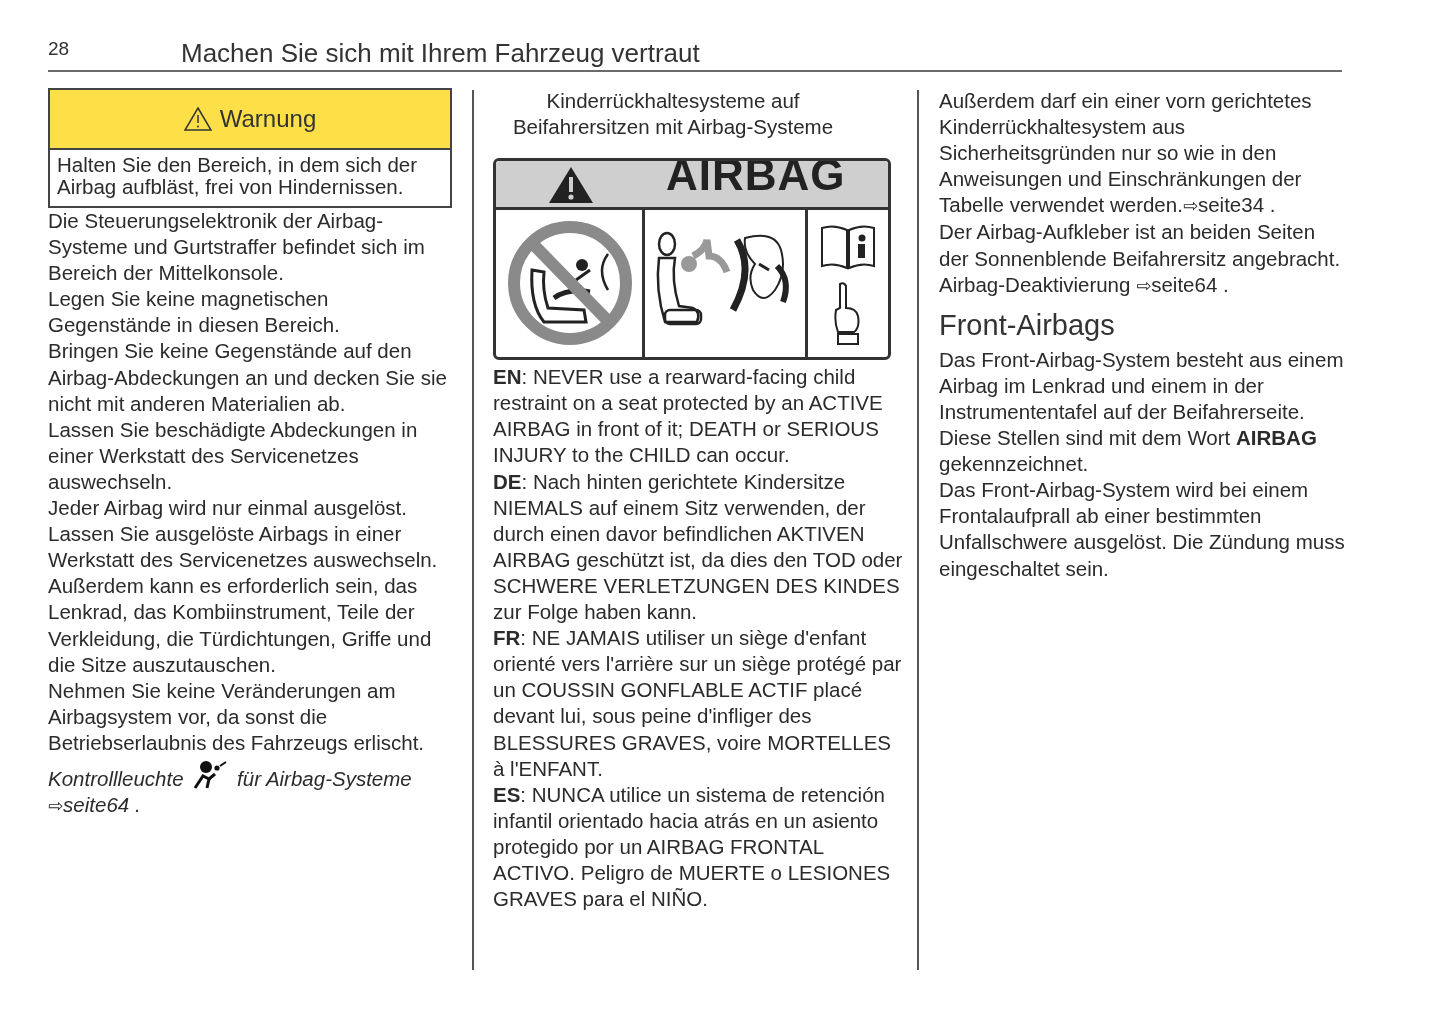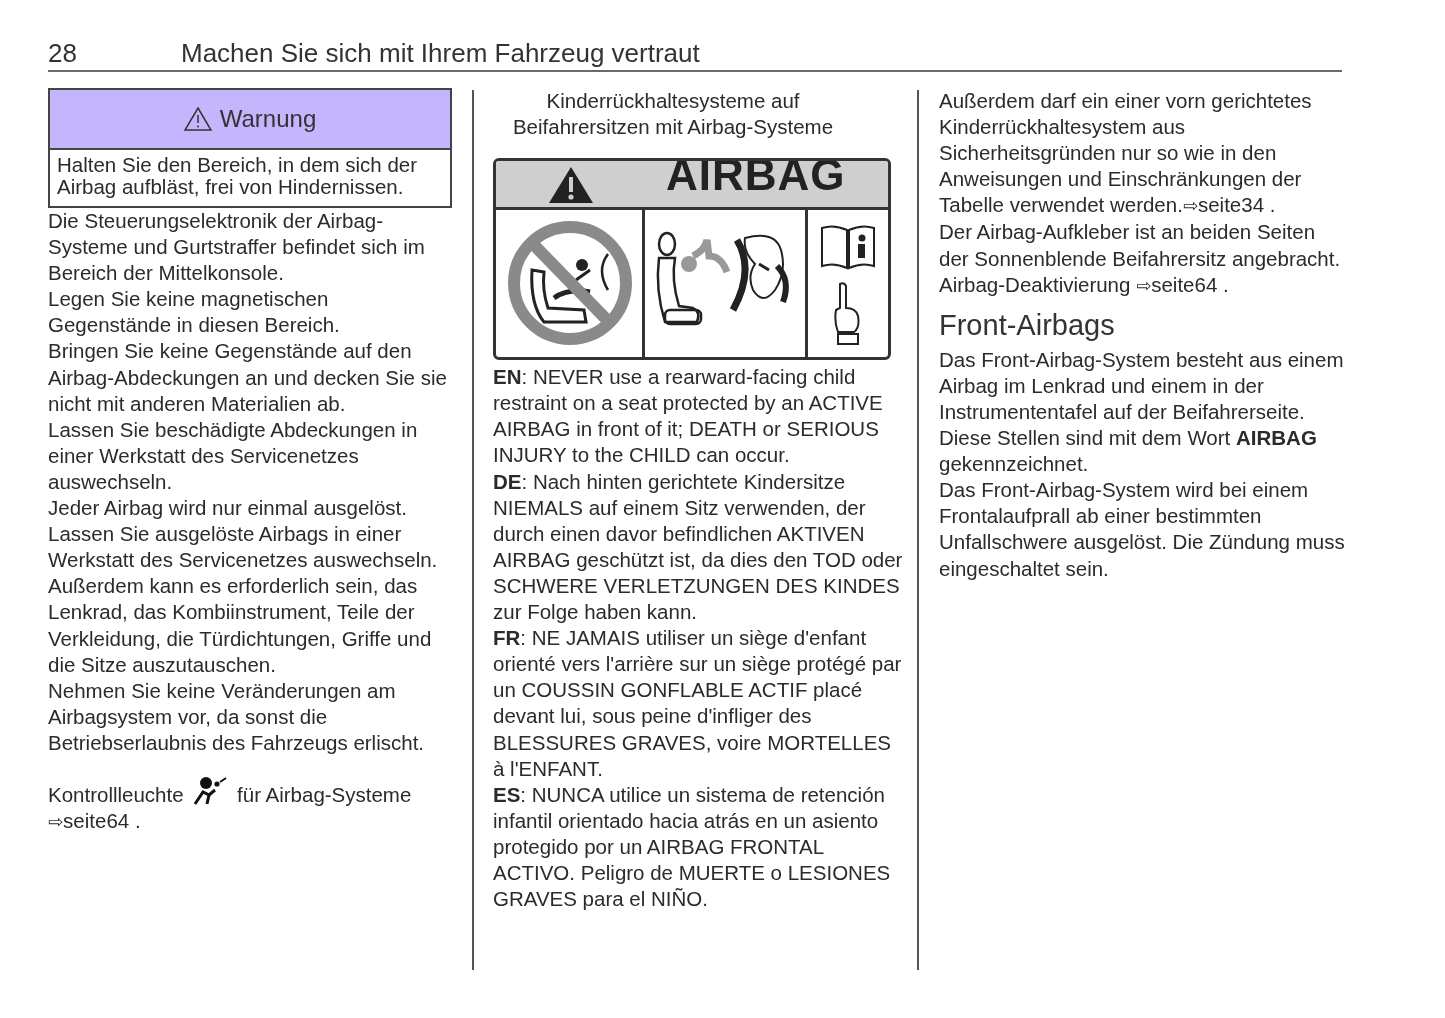--- a/index.html
+++ b/index.html
@@ -6,37 +6,37 @@
   body {
     width: 1445px; height: 1018px; position: relative; overflow: hidden;
     font-family: "Liberation Sans", "DejaVu Sans", sans-serif;
     color: #2b2b2b;
   }
   .header {
     position: absolute; left: 48px; top: 36px; width: 1294px; height: 34px;
     border-bottom: 2px solid #6b6b6b;
   }
   .page-num {
-    position: absolute; left: 0; top: 2px; font-size: 26px; color: #333;
+    position: absolute; left: 0; top: 2px; font-size: 19px; color: #333;
   }
   .chapter-title {
     position: absolute; left: 133px; top: 2px; font-size: 26px; color: #333; text-align: center;
   }
   .col-divider {
     position: absolute; width: 2px; background: #555;
   }
   .col { position: absolute; font-size: 20.5px; line-height: 26.1px; }
   .col p { margin: 0; }
   .col1 { left: 48px; top: 88px; width: 404px; }
   .col2 { left: 493px; top: 88px; width: 410px; }
   .col3 { left: 939px; top: 88px; width: 410px; }
 
   .warn-box { border: 2px solid #444; width: 400px; }
   .warn-head {
-    background: #c4b5fd; height: 58px; border-bottom: 2px solid #444;
+    background: #fde047; height: 58px; border-bottom: 2px solid #444;
     display: flex; align-items: center; justify-content: center;
     font-size: 24px; color: #333;
   }
   .warn-head svg { margin-right: 8px; }
   .warn-body { padding: 4px 7px 8px 7px; font-size: 20.5px; line-height: 22px; }
 
   .hinweis-title { margin-top: 14px !important; }
   .subheading { font-weight: normal; text-align: center; }
   .lbl { font-weight: bold; }
 
@@ -86,21 +86,21 @@
     <div class="warn-body">Halten Sie den Bereich, in dem sich der Airbag aufbläst, frei von Hindernissen.</div>
   </div>
 
   <p>Die Steuerungselektronik der Airbag-Systeme und Gurtstraffer befindet sich im Bereich der Mittelkonsole.</p>
   <p>Legen Sie keine magnetischen Gegenstände in diesen Bereich.</p>
   <p>Bringen Sie keine Gegenstände auf den Airbag-Abdeckungen an und decken Sie sie nicht mit anderen Materialien ab.</p>
   <p>Lassen Sie beschädigte Abdeckungen in einer Werkstatt des Servicenetzes auswechseln.</p>
   <p>Jeder Airbag wird nur einmal ausgelöst. Lassen Sie ausgelöste Airbags in einer Werkstatt des Servicenetzes auswechseln. Außerdem kann es erforderlich sein, das Lenkrad, das Kombiinstrument, Teile der Verkleidung, die Türdichtungen, Griffe und die Sitze auszutauschen.</p>
   <p>Nehmen Sie keine Veränderungen am Airbagsystem vor, da sonst die Betriebserlaubnis des Fahrzeugs erlischt.</p>
 
-  <p style="margin-top:20px;">
+  <p style="margin-top:4px;font-style:italic;">
     <span>Kontrollleuchte</span>
     <svg class="airbag-icon" width="34" height="30" viewBox="0 0 34 30">
       <circle cx="13" cy="7" r="6" fill="#111"></circle>
       <path d="M2 28 L10 16 L16 19 L14 28" fill="none" stroke="#111" stroke-width="3"></path>
       <path d="M16 19 L22 14" stroke="#111" stroke-width="3"></path>
       <circle cx="24" cy="8" r="2.6" fill="#111"></circle>
       <path d="M27 6 L33 2" stroke="#111" stroke-width="2"></path>
     </svg>
     <span>für Airbag-Systeme</span><br>
     <a style="color:inherit;text-decoration:none;"><span class="arrow">⇨</span><span>seite64</span></a><span> .</span>

